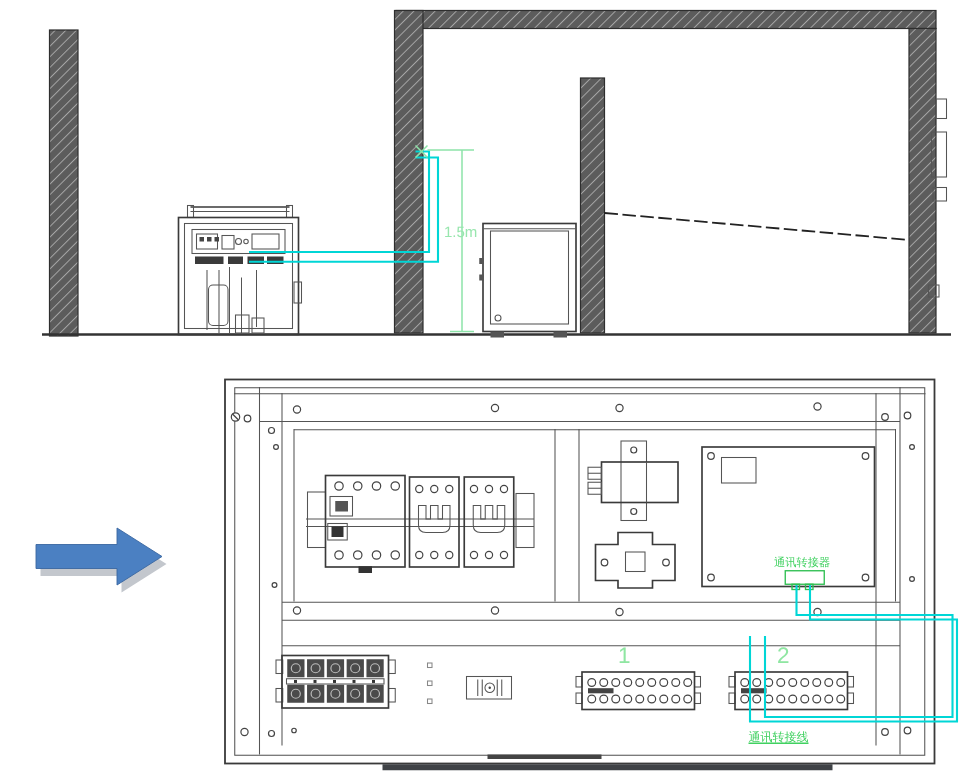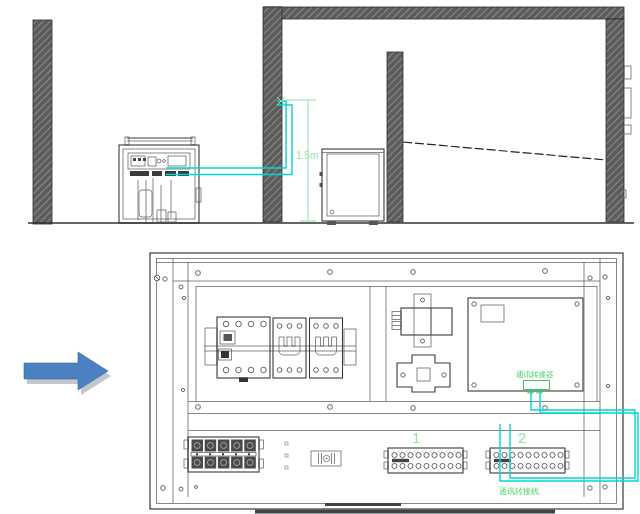--- a/index.html
+++ b/index.html
@@ -7,21 +7,21 @@
     position:relative;width:640px;height:514px;background:#ffffff;
     font-family:"Liberation Sans",sans-serif;overflow:hidden;
   }
   .canvas svg{position:absolute;left:0;top:0;}
   .lbl{position:absolute;white-space:nowrap;line-height:1;}
   .lbl-callout{left:7px;top:302px;font-size:18px;color:#1c1c1c;letter-spacing:2px;}
   .lbl-dim{left:296px;top:151px;font-size:10px;color:#98e6ae;}
   .lbl-t1{left:412px;top:430px;font-size:15px;color:#8fe6a2;}
   .lbl-t2{left:518px;top:430px;font-size:15px;color:#8fe6a2;}
   .lbl-pcb{left:516px;top:371px;font-size:7.5px;color:#40d160;text-align:right;}
-  .lbl-bottom{left:499px;top:488px;font-size:8px;color:#40d160;}
+  .lbl-bottom{left:499px;top:488px;font-size:8px;color:#40d160;text-decoration:underline;}
   .thin{stroke:#555;stroke-width:.7;fill:none;}
   .med{stroke:#3a3a3a;stroke-width:1.1;fill:none;}
   .scr{stroke:#444;stroke-width:.8;fill:#fff;}
   .wire{stroke:#00d6d6;stroke-width:1.4;fill:none;}
   .dim{stroke:#8ce3a8;stroke-width:1;fill:none;}
   .grn{stroke:#2fbf52;stroke-width:.9;fill:none;}
 </style>
 </head>
 <body>
 

